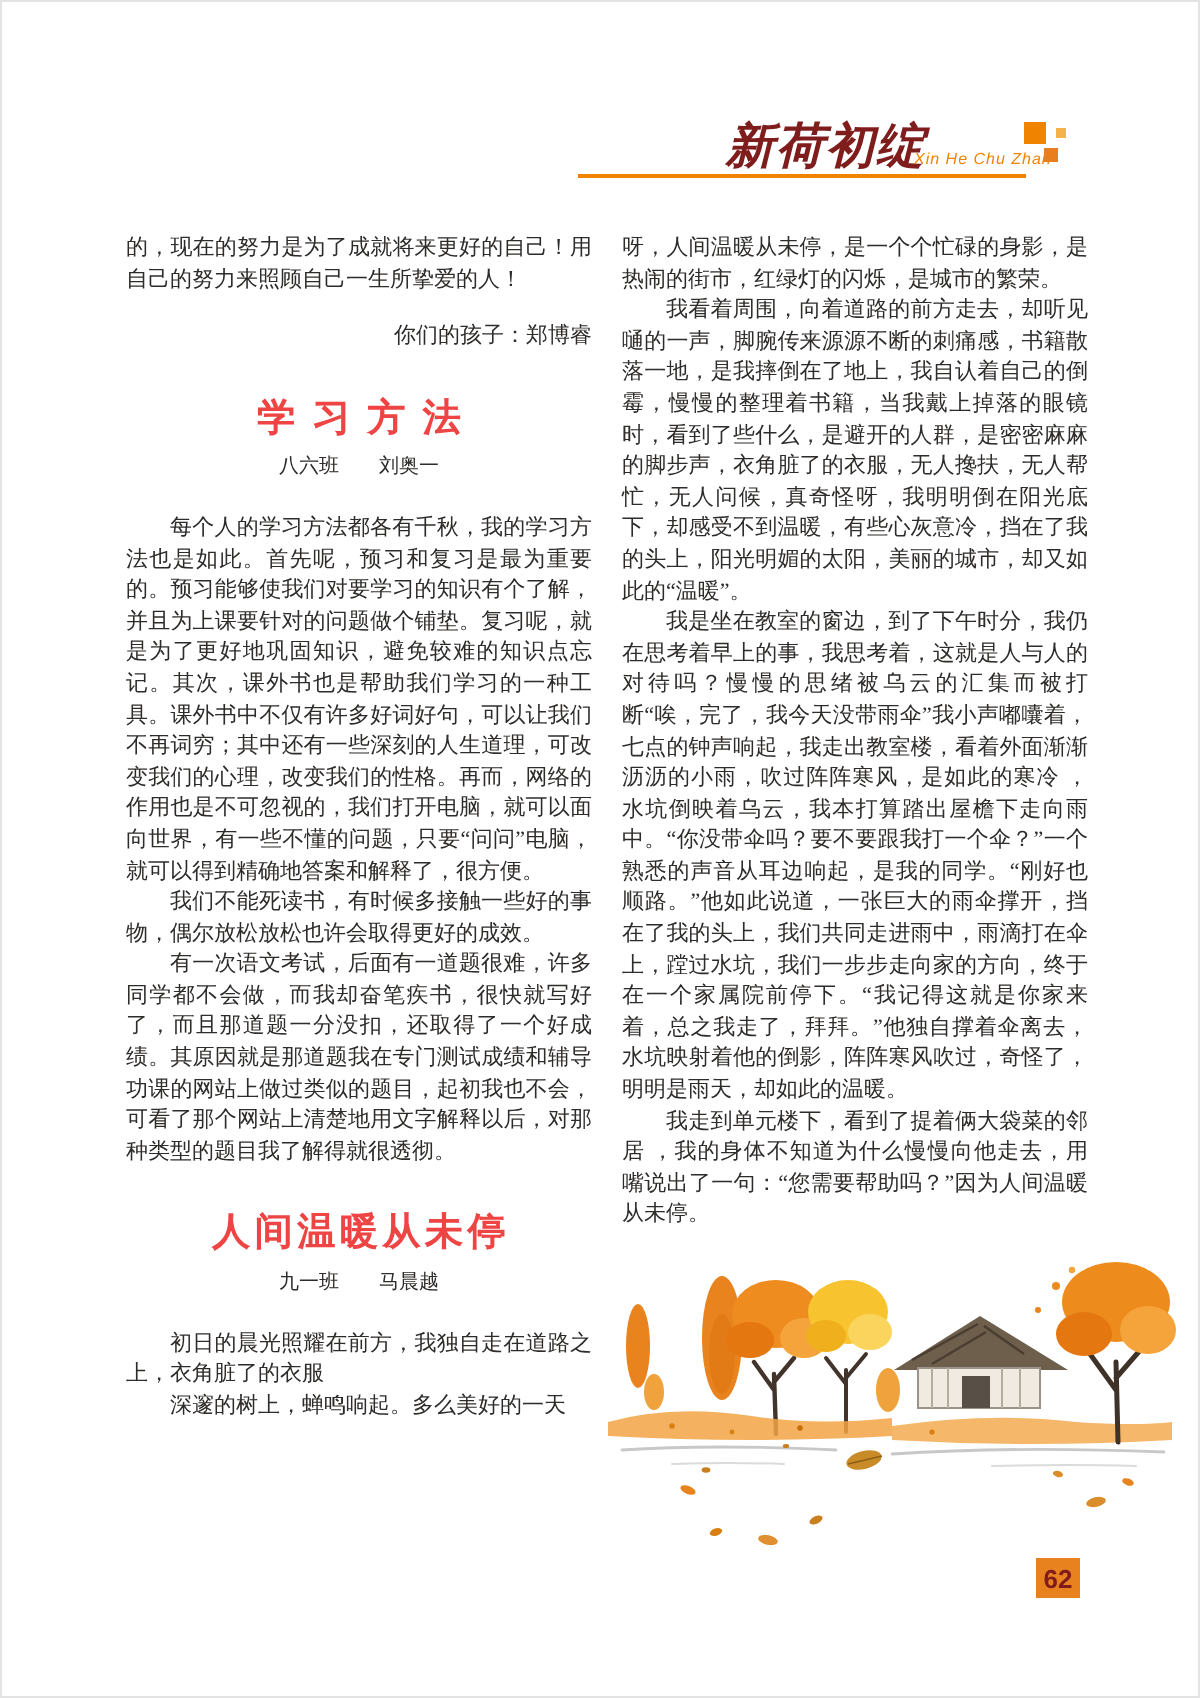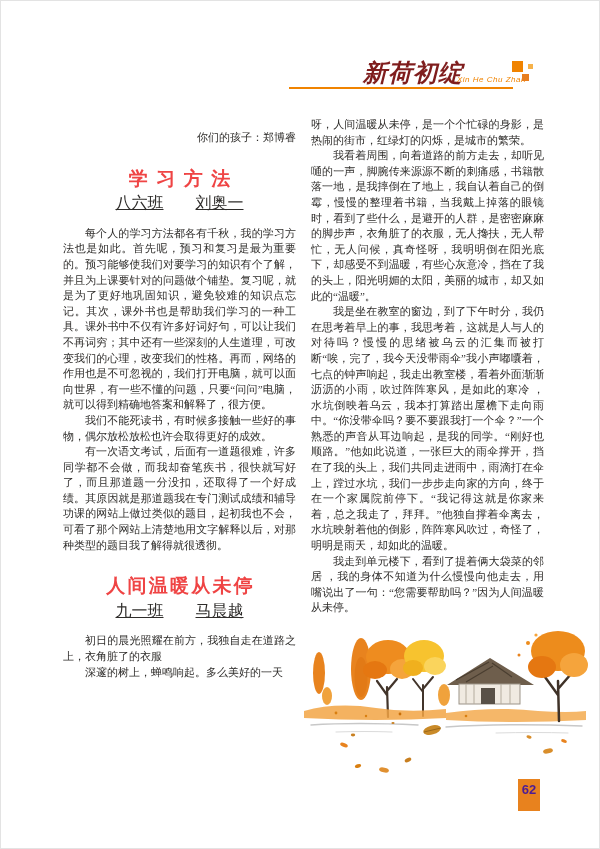--- a/index.html
+++ b/index.html
@@ -34,46 +34,47 @@
   .col p{margin:0;text-indent:2em;}
   .col p.no-indent{text-indent:0;}
   .signature{text-align:right;text-indent:0 !important;margin-top:13px !important;}
   .sig-date{text-align:right;text-indent:0 !important;margin-top:3px !important;
     padding-right:16px;font-weight:bold;}
   .article-title{
     text-align:center;font-size:19px;font-weight:600;color:#ef4444;
     margin:25px 0 0;letter-spacing:.45em;padding-left:.45em;text-indent:0;
   }
   .article-title.tight{letter-spacing:.12em;padding-left:.12em;}
-  .byline{text-align:center;text-indent:0 !important;margin-top:9px !important;font-size:16px;text-decoration:underline;}
+  .byline{text-align:center;text-indent:0 !important;margin-top:9px !important;font-size:10px;}
   .byline .cls{margin-right:2em;}
   .first-para{margin-top:15px !important;}
   
   .illustration{position:absolute;left:295px;top:628px;width:295px;height:152px;}
   .page-number{
-    position:absolute;left:517px;top:778px;width:22px;height:32px;background:#E8821E;
-    color:#4c1d95;font-size:13px;font-weight:bold;text-align:center;line-height:22px;
+    position:absolute;left:517px;top:778px;width:22px;height:20px;background:#E8821E;
+    color:#7f1d1d;font-size:13px;font-weight:bold;text-align:center;line-height:22px;
     font-family:"Liberation Sans","DejaVu Sans",sans-serif;
   }
 </style>
 </head>
 <body>
 
 <div class="page">
 
   <div>
     <span class="logo-cn">新荷初绽</span>
     <span class="logo-en">Xin He Chu Zhan</span>
     <div class="header-line"></div>
     <span class="sq sq1"></span>
     <span class="sq sq2"></span>
     <span class="sq sq3"></span>
   </div>
 
   <div class="col col-left">
+    <p class="no-indent">的，现在的努力是为了成就将来更好的自己！用自己的努力来照顾自己一生所挚爱的人！</p>
     <p class="signature">你们的孩子：郑博睿</p>
 
     <h2 class="article-title">学习方法</h2>
     <p class="byline"><span class="cls">八六班</span><span>刘奥一</span></p>
 
     <p class="first-para">每个人的学习方法都各有千秋，我的学习方法也是如此。首先呢，预习和复习是最为重要的。预习能够使我们对要学习的知识有个了解，并且为上课要针对的问题做个铺垫。复习呢，就是为了更好地巩固知识，避免较难的知识点忘记。其次，课外书也是帮助我们学习的一种工具。课外书中不仅有许多好词好句，可以让我们不再词穷；其中还有一些深刻的人生道理，可改变我们的心理，改变我们的性格。再而，网络的作用也是不可忽视的，我们打开电脑，就可以面向世界，有一些不懂的问题，只要“问问”电脑，就可以得到精确地答案和解释了，很方便。</p>
     <p>我们不能死读书，有时候多接触一些好的事物，偶尔放松放松也许会取得更好的成效。</p>
     <p>有一次语文考试，后面有一道题很难，许多同学都不会做，而我却奋笔疾书，很快就写好了，而且那道题一分没扣，还取得了一个好成绩。其原因就是那道题我在专门测试成绩和辅导功课的网站上做过类似的题目，起初我也不会，可看了那个网站上清楚地用文字解释以后，对那种类型的题目我了解得就很透彻。</p>
 
     <h2 class="article-title tight">人间温暖从未停</h2>

